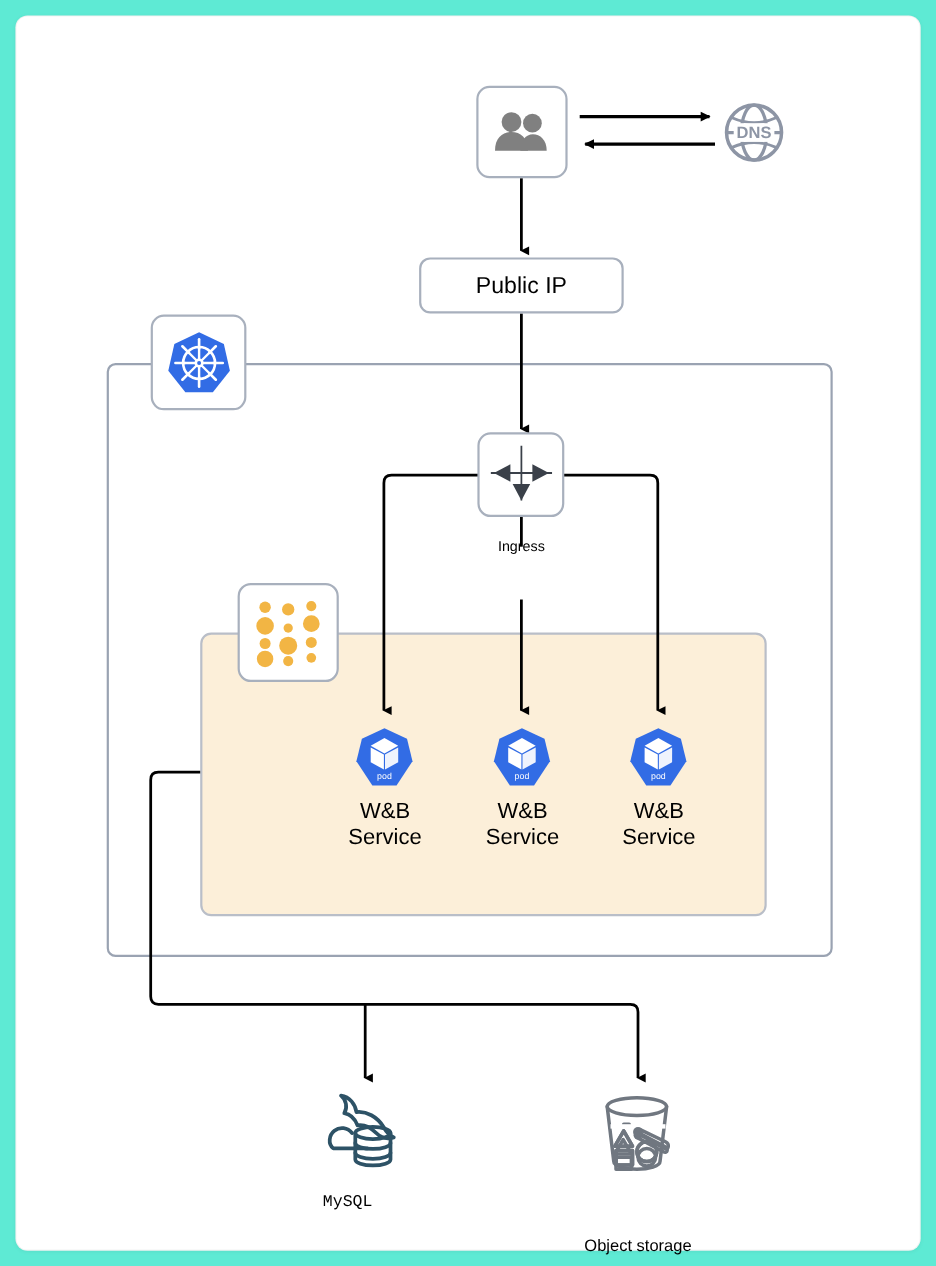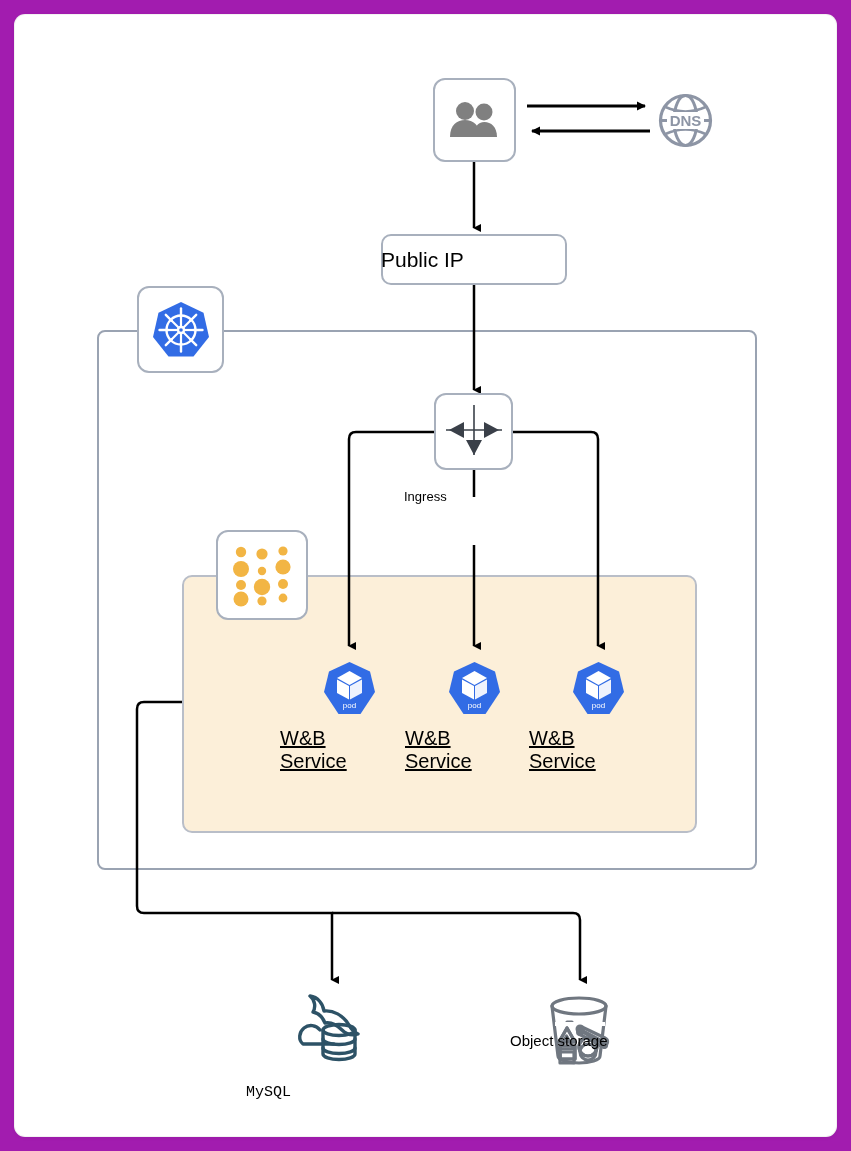--- a/index.html
+++ b/index.html
@@ -5,21 +5,21 @@
   html, body {
     margin: 0;
     padding: 0;
     background: #ffffff;
     font-family: "Liberation Sans", sans-serif;
   }
   #page {
     position: relative;
     width: 851px;
     height: 1151px;
-    background: #a21caf;
+    background: #5eead4;
     overflow: hidden;
   }
   #canvas-frame {
     position: absolute;
     left: 15px;
     top: 15px;
     width: 821px;
     height: 1121px;
     background: #ffffff;
     border-radius: 10px;
@@ -35,26 +35,27 @@
   .node-box {
     position: absolute;
     box-sizing: border-box;
     border: 2px solid #a8b0bd;
     border-radius: 10px;
     background: #ffffff;
   }
   .label {
     position: absolute;
     color: #000000;
+    text-align: center;
     white-space: nowrap;
     line-height: 1.15;
   }
   .lbl-public-ip { font-size: 21px; }
   .lbl-ingress { font-size: 13px; }
-  .lbl-service { font-size: 20px; text-decoration: underline; }
+  .lbl-service { font-size: 20px; }
   .lbl-namespace { font-size: 20px; }
   .lbl-store { font-size: 15px; }
   .container-box {
     position: absolute;
     box-sizing: border-box;
     border: 2px solid #9aa3b2;
     border-radius: 8px;
     background: transparent;
   }
   .ns-box {
@@ -280,14 +281,14 @@
       <rect x="16" y="30" width="50" height="4" fill="#ffffff" stroke="none"></rect>
       <g fill="none" stroke="#707780" stroke-width="3.2" stroke-linejoin="round" stroke-linecap="round">
         <path d="M28 36 L20 50 L36 50 Z"></path>
         <rect x="21" y="54" width="15" height="13"></rect>
         <circle cx="49" cy="55" r="9"></circle>
         <path d="M42 39 L65 52 C69 54 70 48 66 46 L43 35"></path>
       </g>
       <circle cx="41" cy="37" r="4.5" fill="#707780"></circle>
     </svg>
   </div>
-  <div class="label lbl-store" style="left:510px; top:1032px; width:140px;">Object storage</div>
+  <div class="label lbl-store" style="left:510px; top:1124px; width:140px;">Object storage</div>
 </div>
 
 </body></html>

